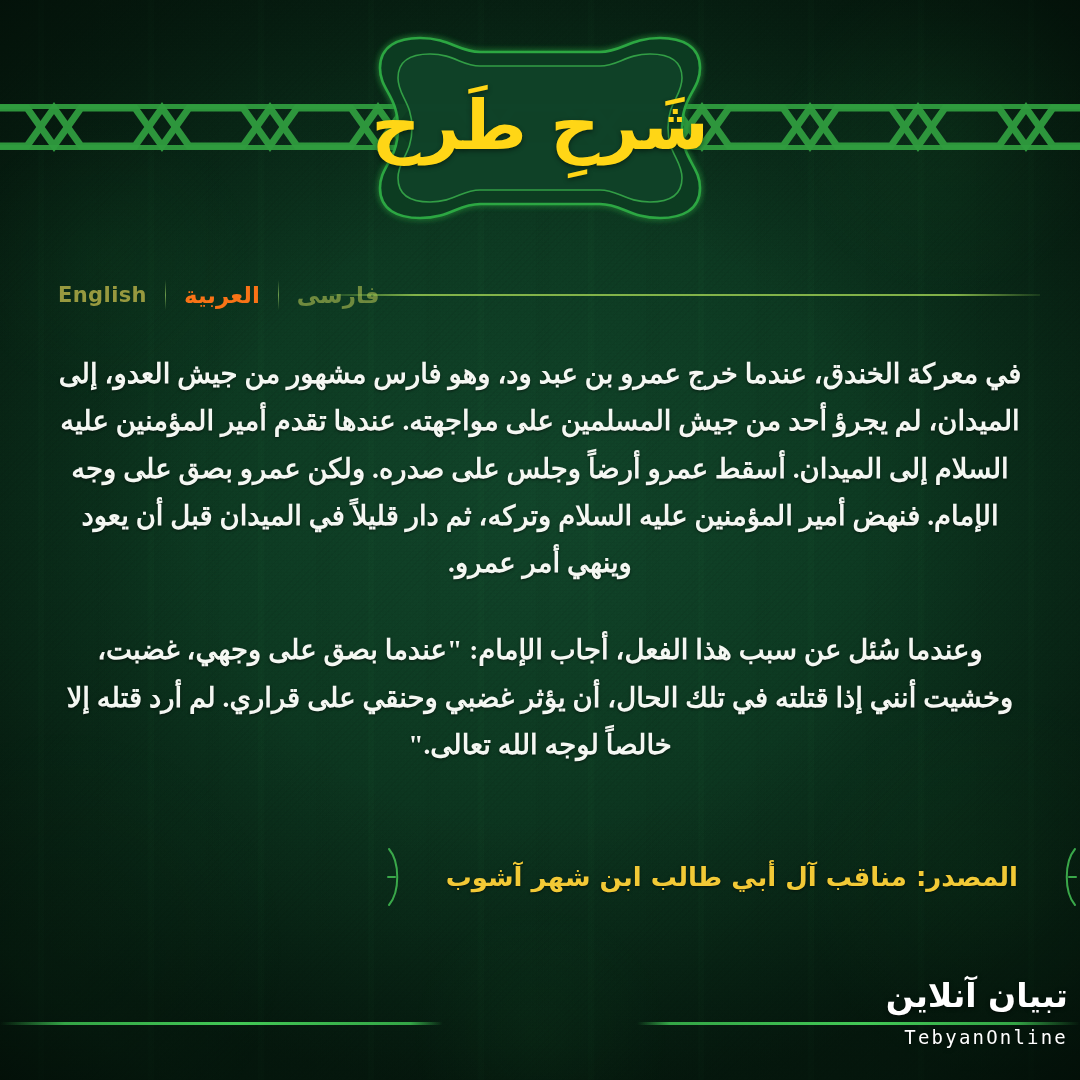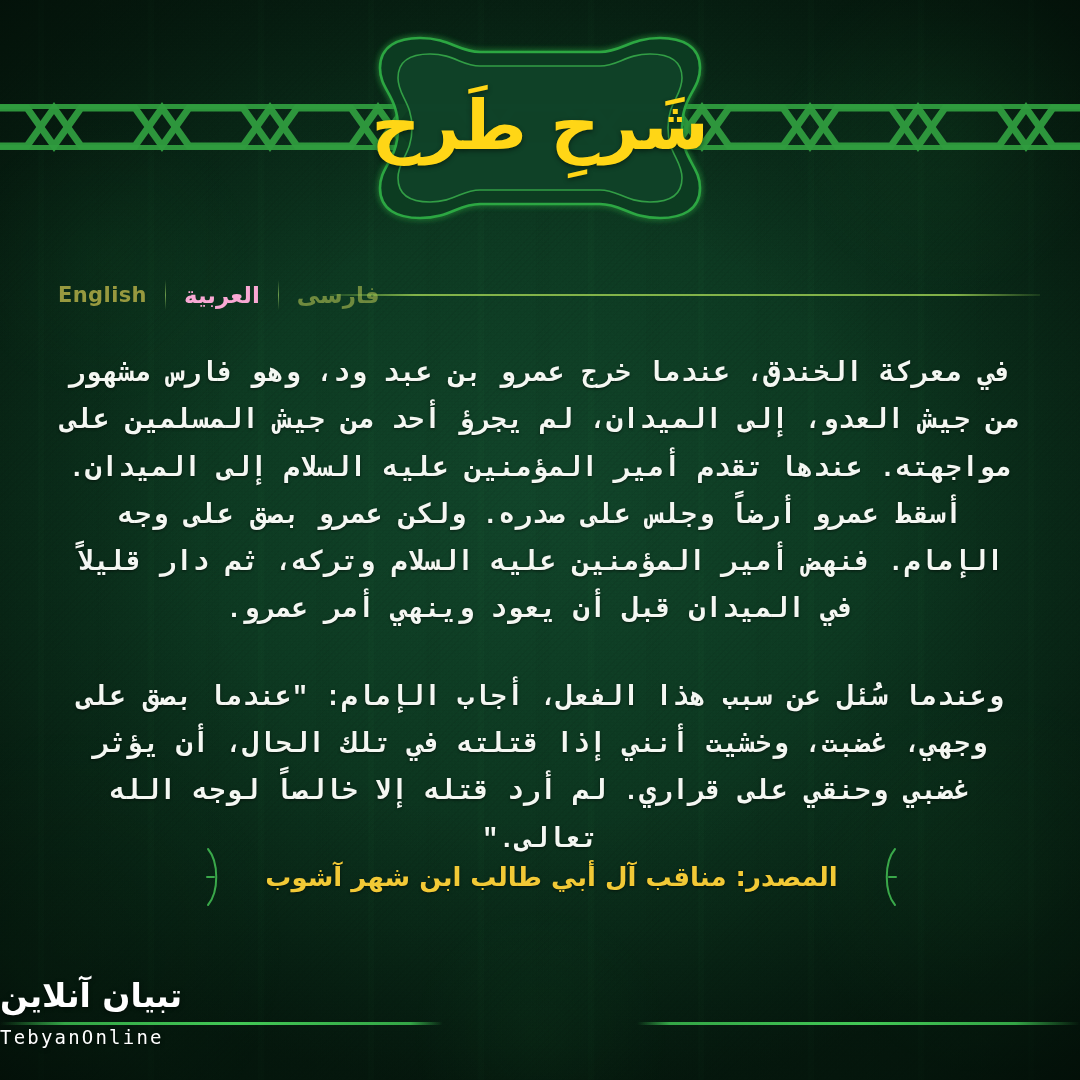--- a/index.html
+++ b/index.html
@@ -125,21 +125,21 @@
   .tab {
     font-size: 21px;
     font-weight: 700;
     line-height: 34px;
     padding: 0 14px;
     cursor: pointer;
     white-space: nowrap;
     letter-spacing: .4px;
   }
   .tab.tab-en { color: #97993f; font-family: "DejaVu Sans", "Liberation Sans", sans-serif; padding-left: 0; }
-  .tab.tab-ar { color: #f9a8d4; font-family: "DejaVu Sans", "Liberation Sans", sans-serif; font-size: 23px; }
+  .tab.tab-ar { color: #f97316; font-family: "DejaVu Sans", "Liberation Sans", sans-serif; font-size: 23px; }
   .tab.tab-fa { color: #6f8a3e; font-family: "DejaVu Sans", "Liberation Sans", sans-serif; font-size: 23px; }
   .tab-sep {
     width: 1px;
     height: 30px;
     background: linear-gradient(180deg, rgba(120,170,80,0), rgba(140,190,90,.75), rgba(120,170,80,0));
     margin: 0 4px;
   }
   .tabs-rule {
     position: absolute;
     left: 330px;
@@ -153,39 +153,38 @@
   .body-block {
     position: absolute;
     left: 52px;
     right: 52px;
     top: 350px;
     direction: rtl;
     text-align: center;
   }
   .para {
     color: #f4f7f2;
-    font-family: Liberation Mono, monospace;
+    font-family: Liberation Serif, serif;
     font-weight: 700;
     font-size: 27.5px;
     line-height: 1.72;
     letter-spacing: -0.2px;
     text-shadow: 0 1px 3px rgba(0,0,0,.55);
     margin: 0;
   }
   .para + .para { margin-top: 40px; }
 
   
   .source-row {
     position: absolute;
     left: 0;
     right: 0;
     top: 846px;
     display: flex;
     align-items: center;
-    justify-content: center;
     gap: 40px;
     direction: rtl;
     padding-left: 23px;
   }
   .brk { width: 22px; height: 62px; flex: none; }
   .brk svg { display: block; width: 100%; height: 100%; }
   .source-text {
     color: #f2c936;
     font-family: "DejaVu Sans", "Liberation Sans", sans-serif;
     font-weight: 700;
@@ -212,21 +211,21 @@
       rgba(60,190,80,.85) 62%,
       rgba(70,210,90,.95) 80%,
       rgba(60,190,80,.85) 94%,
       rgba(20,90,40,0) 100%);
   }
   .logo {
     position: absolute;
     left: 0;
     right: 12px;
     top: 978px;
-    text-align: left;
+    text-align: right;
   }
   .logo-fa {
     color: #ffffff;
     font-family: "DejaVu Sans", "Liberation Sans", sans-serif;
     font-weight: 700;
     font-size: 33px;
     direction: rtl;
     line-height: 1.1;
     text-shadow: 0 1px 4px rgba(0,0,0,.6);
   }

